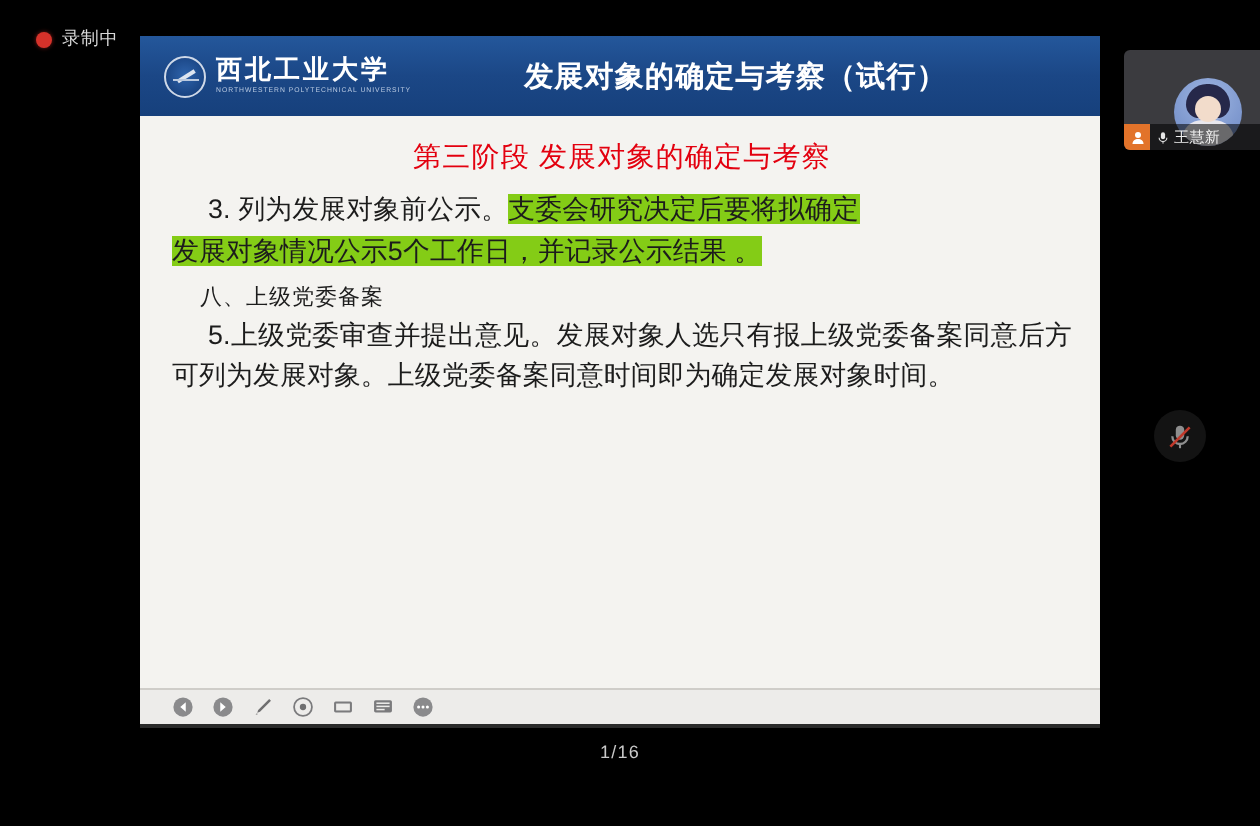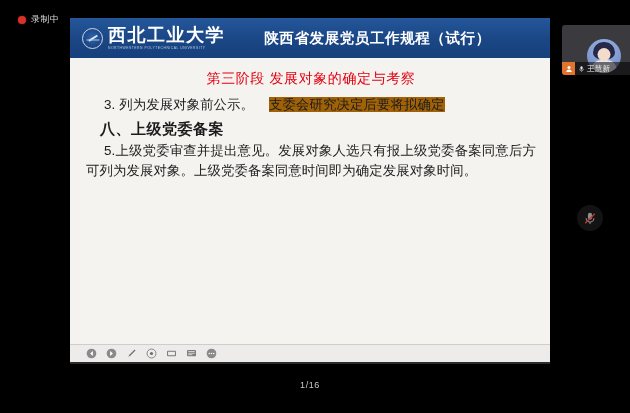--- a/index.html
+++ b/index.html
@@ -60,21 +60,21 @@
     width:10px; height:1.6px; background:#dde5f0;
     transform:translate(-50%,-50%) rotate(-32deg);
   }
   .logo-mark::after {
     content:""; position:absolute; left:50%; top:62%;
     width:13px; height:1px; background:#b9c8de;
     transform:translate(-50%,-50%);
   }
   .logo-text { display:flex; flex-direction:column; justify-content:center; }
   .logo-cn {
-    color:#ffffff; font-size:18px; font-weight:700;
+    color:#ffffff; font-size:13px; font-weight:700;
     letter-spacing:1.5px; line-height:1.05;
     font-family:"DejaVu Serif","Liberation Serif",serif;
     white-space:nowrap;
   }
   .logo-en {
     color:#b9cae2; font-size:3.4px; letter-spacing:.5px;
     line-height:1.2; white-space:nowrap; margin-top:1px;
   }
   .slide-title {
     flex:1; text-align:center;
@@ -94,23 +94,23 @@
     color:#e3000f; font-size:14px; font-weight:400;
     letter-spacing:.6px; margin:4px 0 7px 0;
     white-space:nowrap;
   }
   .para {
     font-size:13.4px; line-height:1.5;
     text-align:justify; letter-spacing:.1px;
     margin-bottom:1px;
   }
   .para.indent { text-indent:18px; }
-  .hl { background:#a16207;margin-left:15px; }
+  .hl { background:#84cc16; }
   .section-head {
-    font-size:15px; font-weight:700;
+    font-size:11px; font-weight:400;
     margin:5px 0 2px 0; text-indent:14px;
     letter-spacing:.5px;
   }
   .block { margin-bottom:5px; }
   .slide-num {
     position:absolute; right:18px; bottom:6px;
     font-size:9.5px; color:#4a4a4a;
   }
 
   
@@ -126,21 +126,21 @@
     width:11px; height:11px;
     display:flex; align-items:center; justify-content:center;
     color:#6f6f70; flex:none; cursor:pointer;
   }
   .tb-ico svg { width:11px; height:11px; display:block; }
 
   
   .page-strip {
     position:absolute; left:0; right:0; bottom:0;
     height:28px; background:#000;
-    display:flex; align-items:flex-end; justify-content:center;
+    display:flex; align-items:center; justify-content:center;
   }
   .page-strip .bar {
     position:absolute; left:0; right:0; top:0; height:2px;
     background:#2b2b2b;
   }
   .page-num { color:#c9c9c9; font-size:9px; letter-spacing:.6px; }
 
   
   .sidebar {
     position:absolute; right:0; top:0;
@@ -224,29 +224,30 @@
     <div class="slide">
 
       <div class="slide-header">
         <div class="logo-wrap">
           <span class="logo-mark"></span>
           <span class="logo-text">
             <span class="logo-cn">西北工业大学</span>
             <span class="logo-en">NORTHWESTERN POLYTECHNICAL UNIVERSITY</span>
           </span>
         </div>
-        <div class="slide-title">陕西省发展党员工作规程（试行）</div>
+        <div class="slide-title">发展对象的确定与考察（试行）</div>
       </div>
 
       <div class="slide-body">
 
         <div class="stage-title">第三阶段  发展对象的确定与考察</div>
 
         <div class="block">
           <div class="para indent"><span>3. 列为发展对象前公示。</span><span class="hl">支委会研究决定后要将拟确定</span></div>
+          <div class="para"><span class="hl">发展对象情况公示5个工作日，并记录公示结果 。</span></div>
         </div>
 
         <div class="section-head">八、上级党委备案</div>
 
 
         <div class="para indent block">5.上级党委审查并提出意见。发展对象人选只有报上级党委备案同意后方可列为发展对象。上级党委备案同意时间即为确定发展对象时间。</div>
 
       </div>
 
       <div class="slide-num">15</div>

